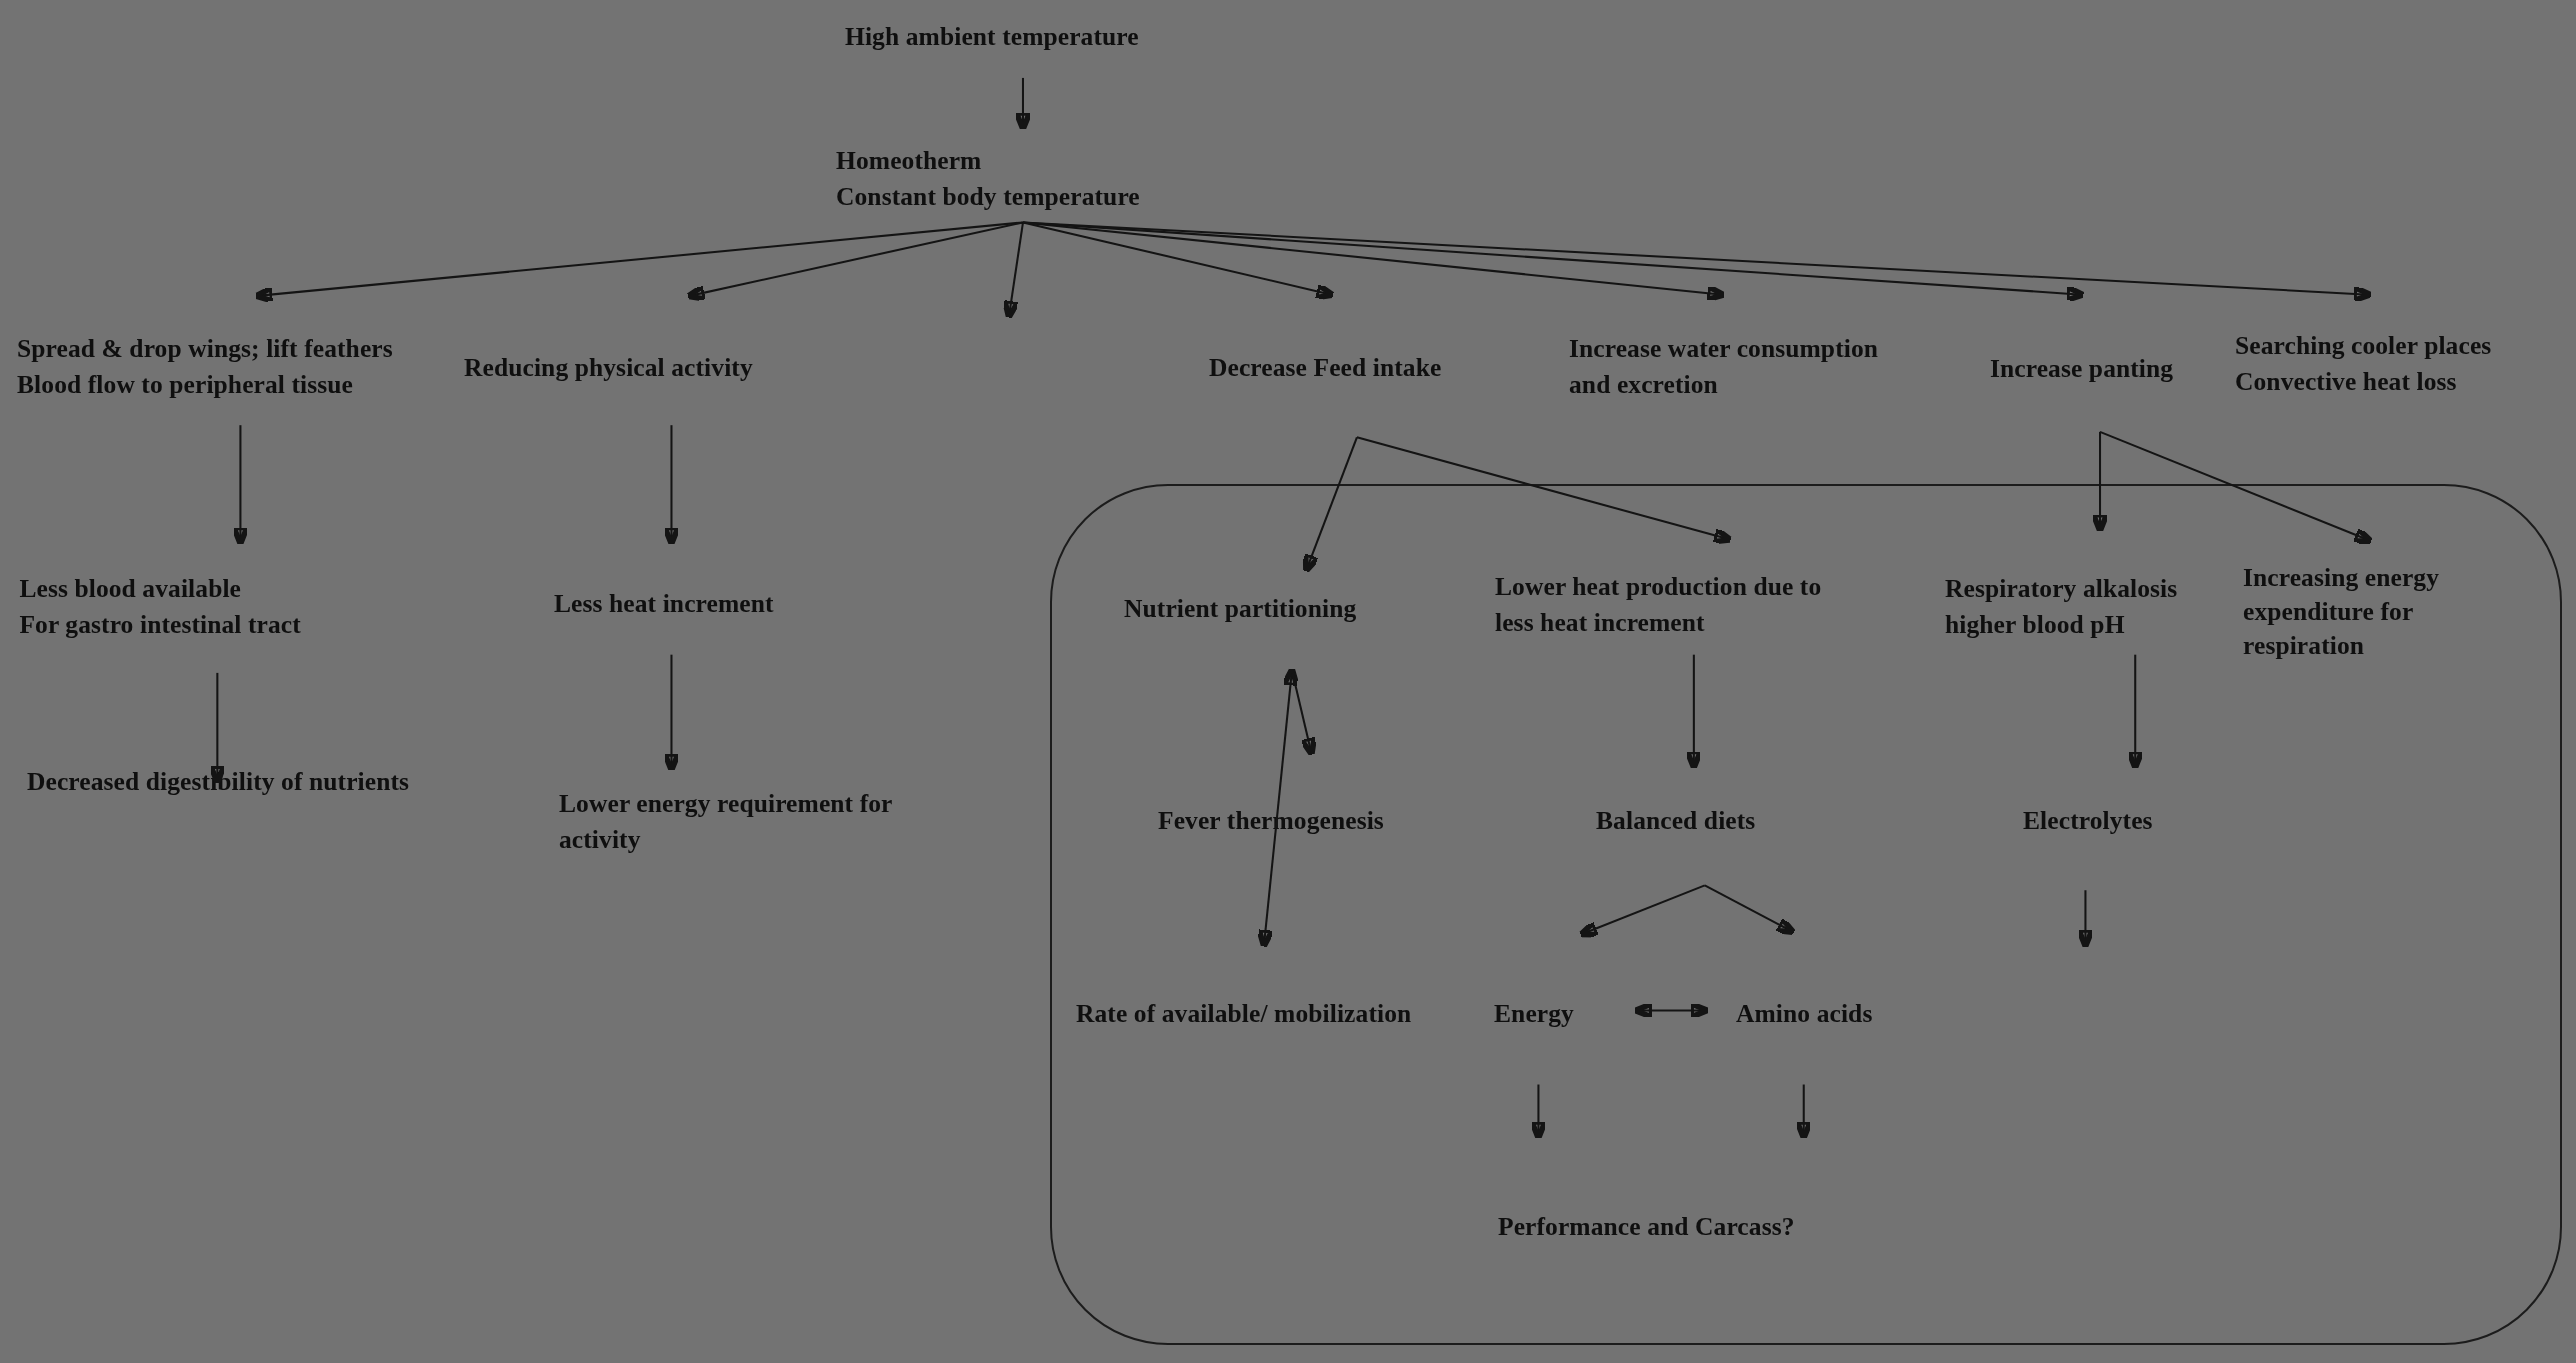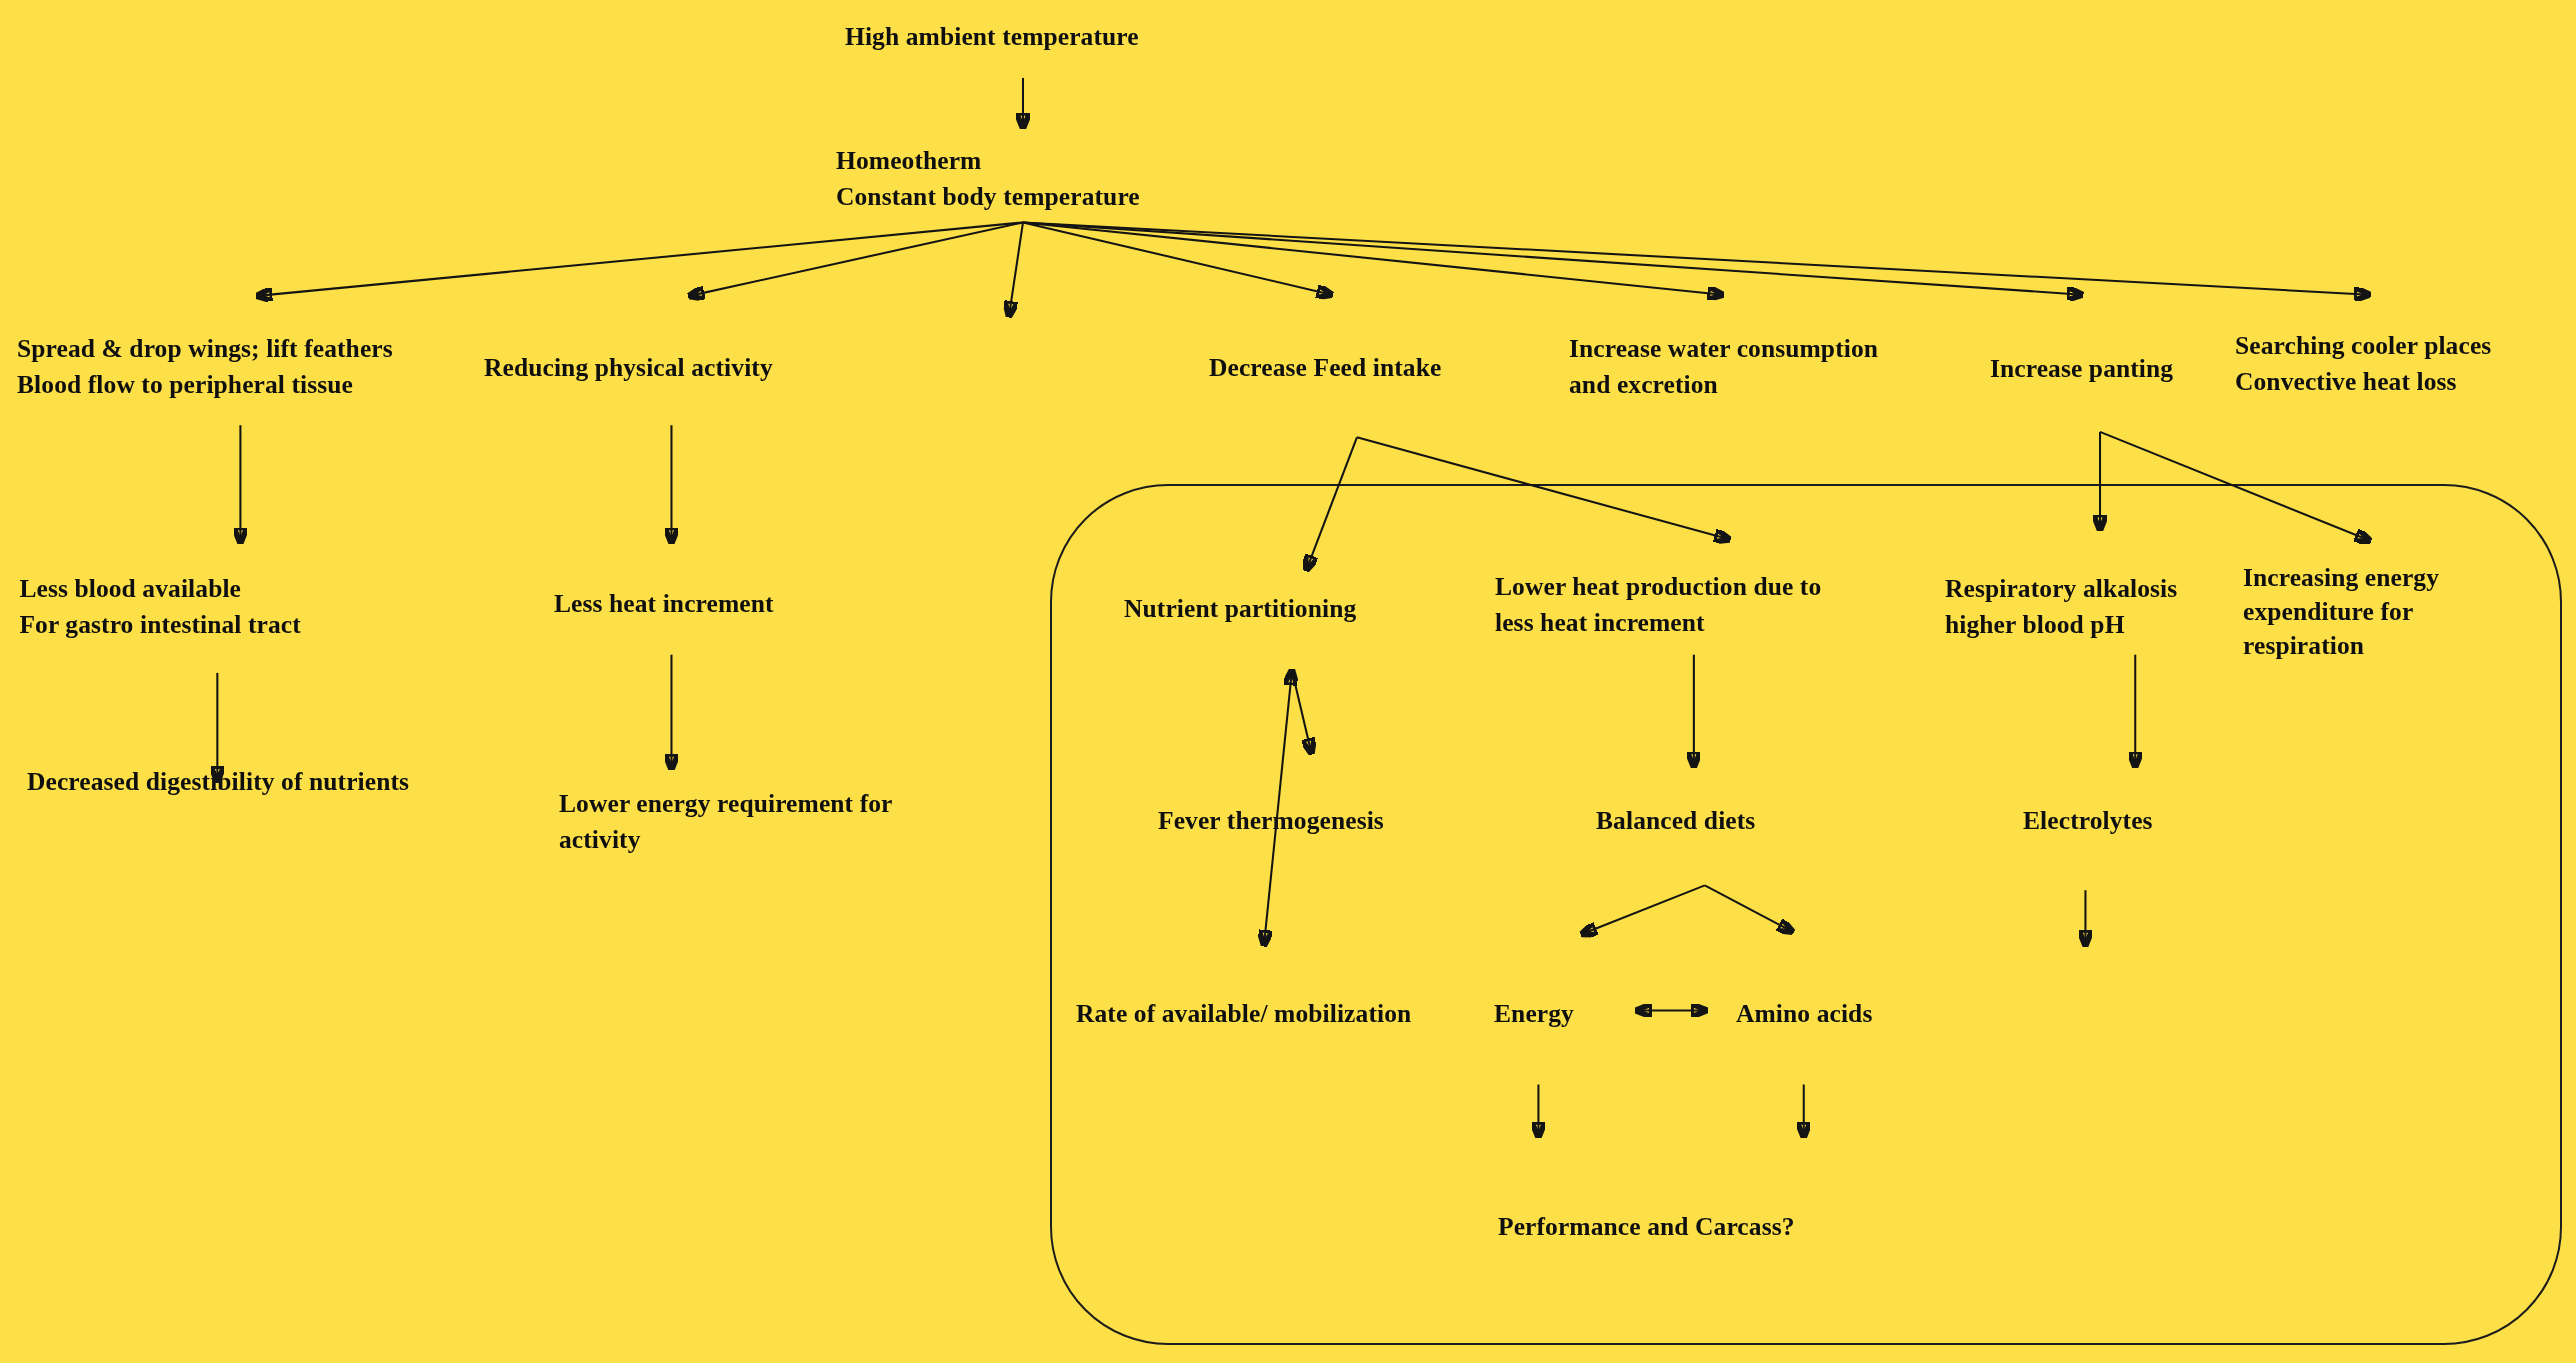--- a/index.html
+++ b/index.html
@@ -1,19 +1,19 @@
 <!DOCTYPE html>
 <html style="font-size:9.7px"><head>
 <meta charset="utf-8">
 <style>
   html,body{margin:0;padding:0;background:#ffffff;}
   #canvas{
     position:relative;
     width:2576px;height:1364px;
-    background:#fde047;
+    background:#737373;
     font-family:"Liberation Serif","DejaVu Serif",serif;
     font-weight:bold;
     color:#0f0f0f;
     overflow:hidden;
   }
   .node{
     position:absolute;
     font-size:25.5px;
     line-height:36px;
     white-space:pre-line;
@@ -43,21 +43,21 @@
 <div id="canvas">
 
   <div id="focus-box"></div>
 
   <div class="node" style="left:845px;top:19.4px;">High ambient temperature</div>
   <div class="node center" style="left:836px;top:143px;width:370px;">Homeotherm
 Constant body temperature</div>
 
   <div class="node" style="left:17px;top:331px;">Spread &amp; drop wings; lift feathers
 Blood flow to peripheral tissue</div>
-  <div class="node" style="left:484px;top:350px;">Reducing physical activity</div>
+  <div class="node" style="left:464px;top:350px;">Reducing physical activity</div>
   <div class="node" style="left:1209px;top:350px;">Decrease Feed intake</div>
   <div class="node center" style="left:1569px;top:331px;width:381px;">Increase water consumption
 and excretion</div>
   <div class="node" style="left:1990px;top:351px;">Increase panting</div>
   <div class="node" style="left:2235px;top:328px;">Searching cooler places
 Convective heat loss</div>
 
   <div class="node" style="left:19.4px;top:571px;">Less blood available
 For gastro intestinal tract</div>
   <div class="node" style="left:554px;top:586px;">Less heat increment</div>

